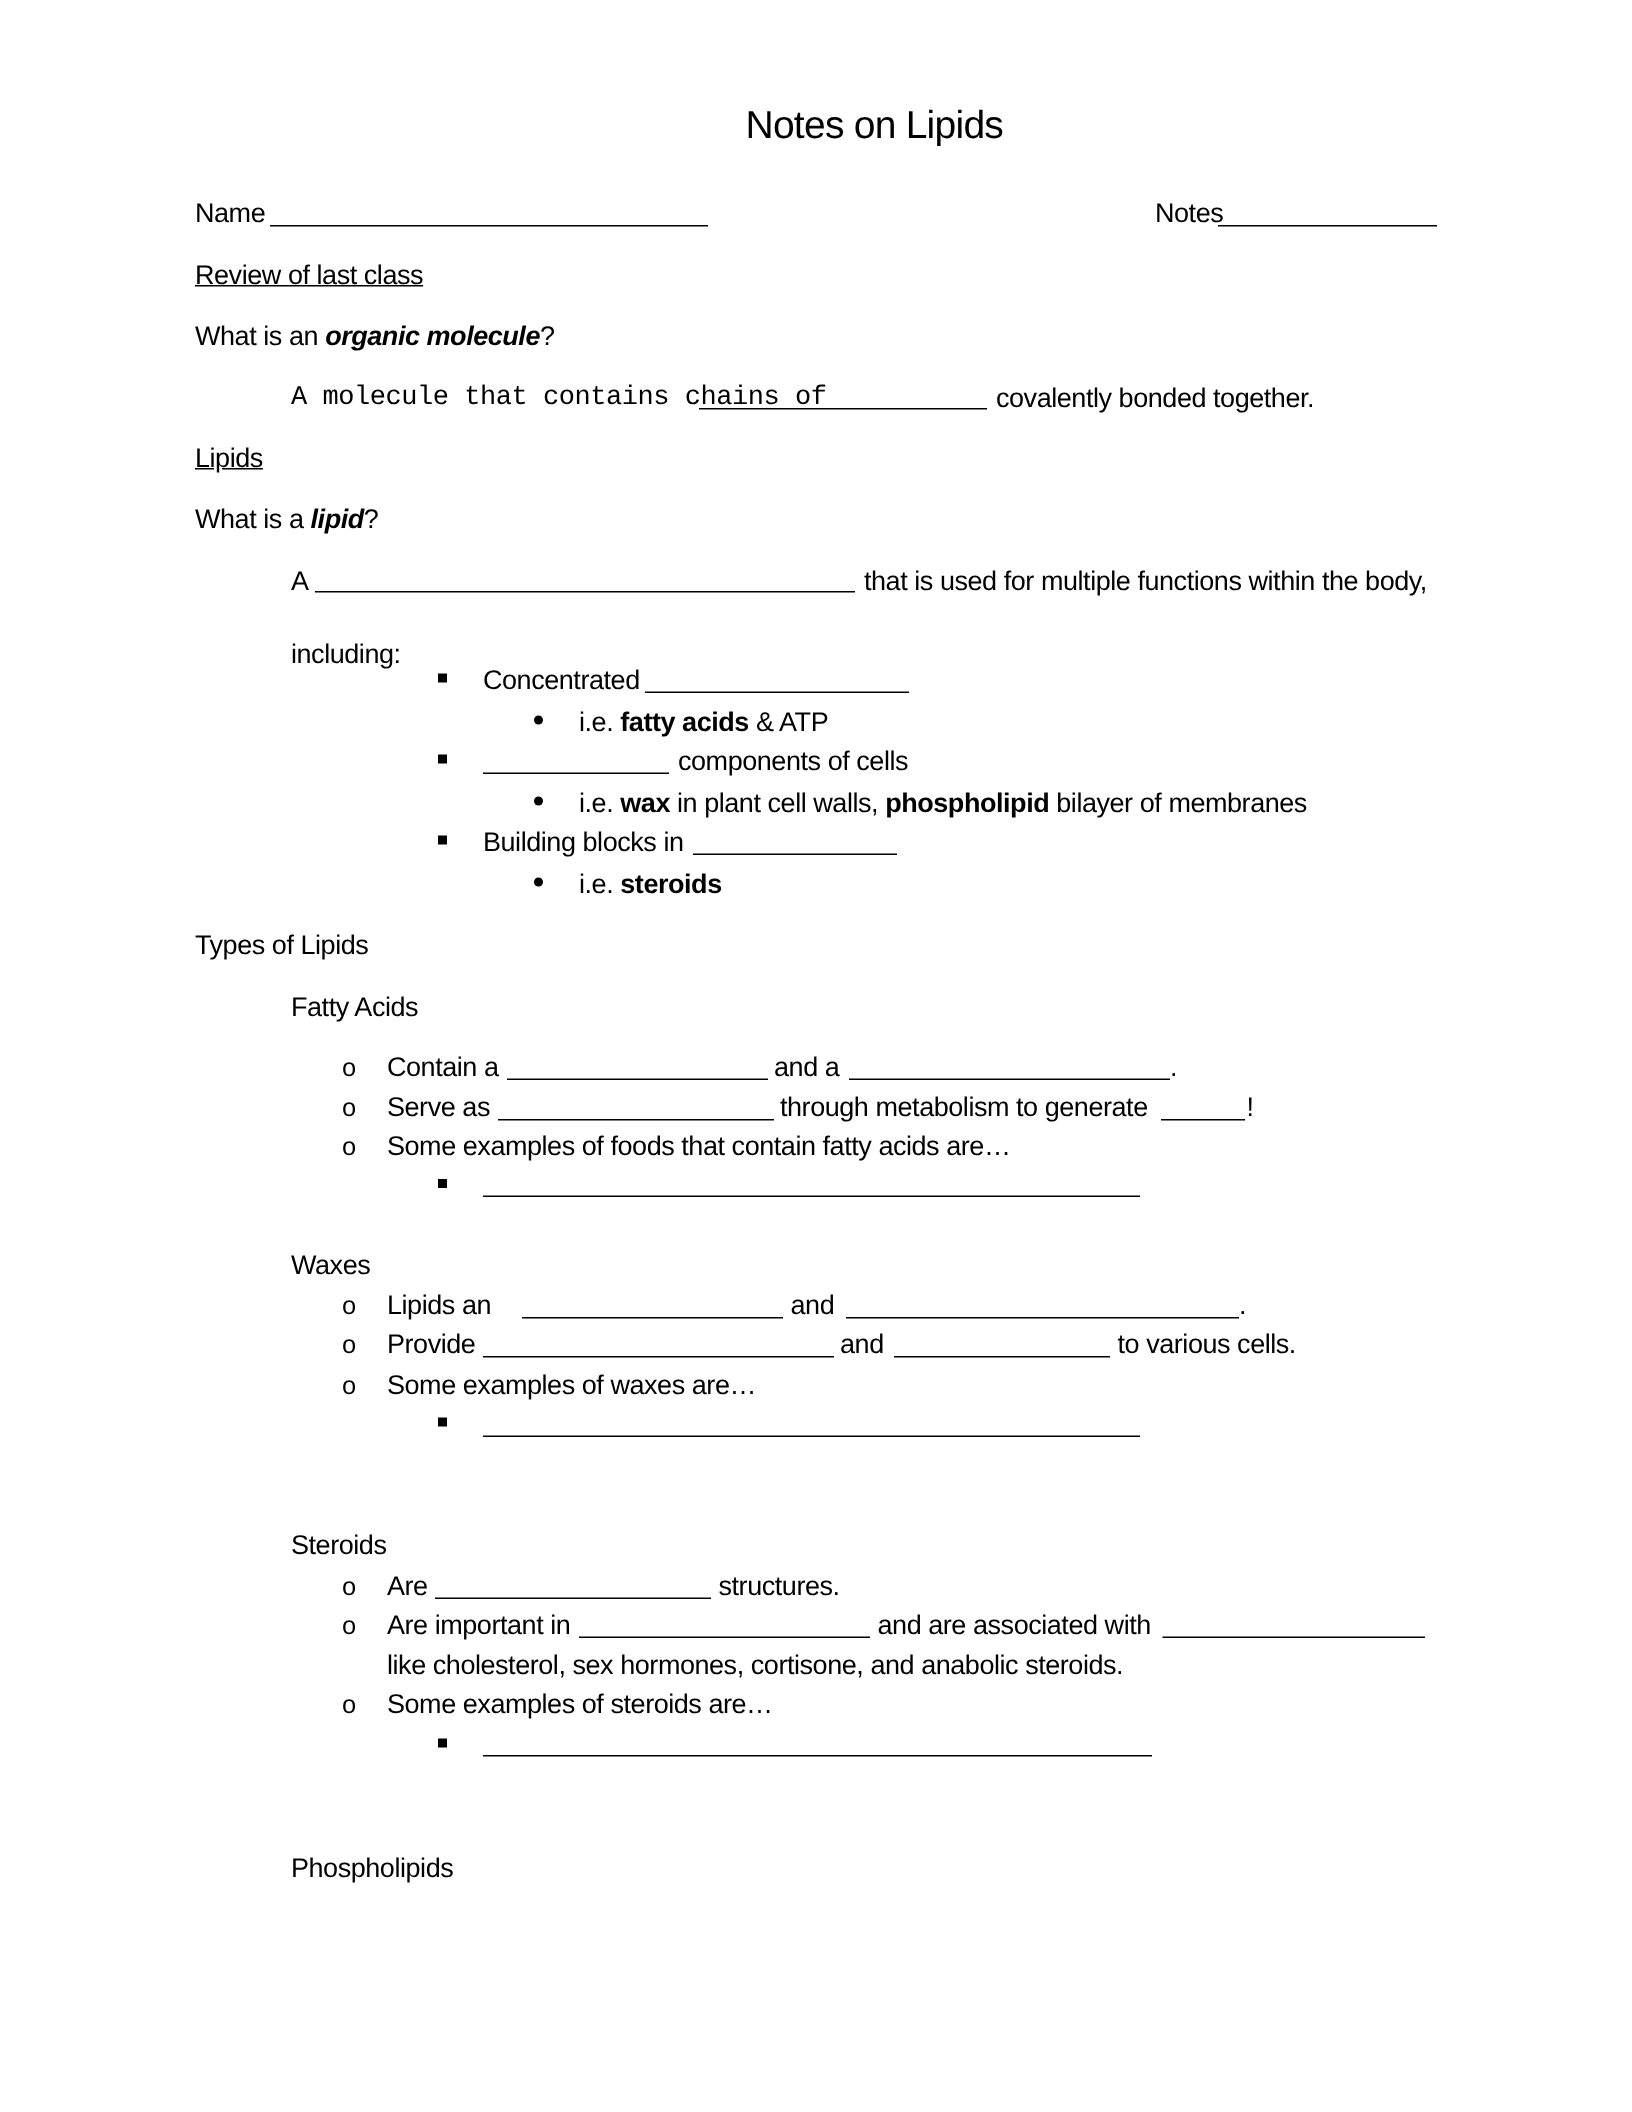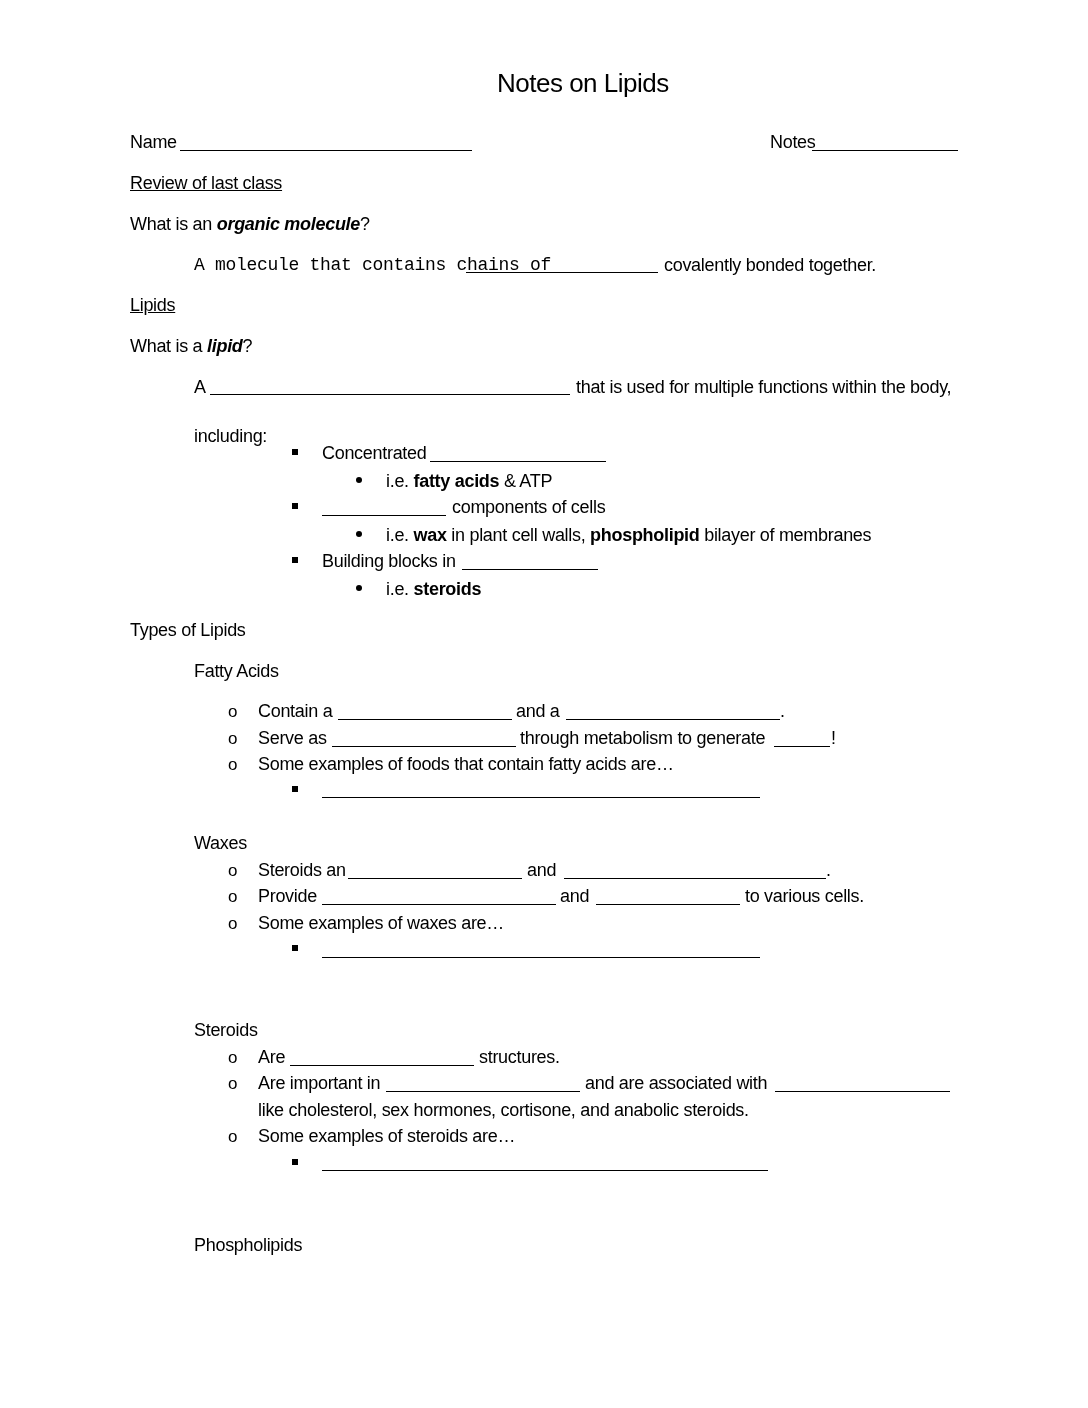--- a/index.html
+++ b/index.html
@@ -74,21 +74,21 @@
 <div class="line" style="left:774px; top:746px; width:56px;"></div>
 <div class="t" style="left:831px; top:728px;">!</div>
 
 <div class="o" style="left:228px; top:755px;">o</div>
 <div class="t" style="left:258px; top:754px;">Some examples of foods that contain fatty acids are…</div>
 <div class="sq" style="left:292px; top:786px;"></div>
 <div class="line" style="left:322px; top:797px; width:438px;"></div>
 
 <div class="t" style="left:194px; top:833px;">Waxes</div>
 <div class="o" style="left:228px; top:861px;">o</div>
-<div class="t" style="left:258px; top:860px;">Steroids an</div>
+<div class="t" style="left:258px; top:860px;">Lipids an</div>
 <div class="line" style="left:348px; top:878px; width:174px;"></div>
 <div class="t" style="left:527px; top:860px;">and</div>
 <div class="line" style="left:564px; top:878px; width:262px;"></div>
 <div class="t" style="left:826px; top:860px;">.</div>
 
 <div class="o" style="left:228px; top:887px;">o</div>
 <div class="t" style="left:258px; top:886px;">Provide</div>
 <div class="line" style="left:322px; top:904px; width:234px;"></div>
 <div class="t" style="left:560px; top:886px;">and</div>
 <div class="line" style="left:596px; top:904px; width:144px;"></div>

